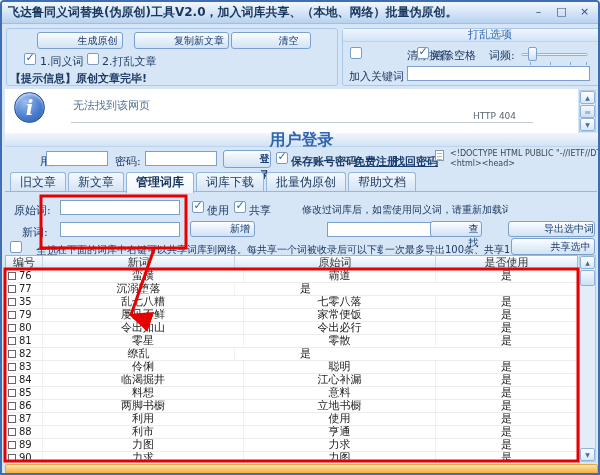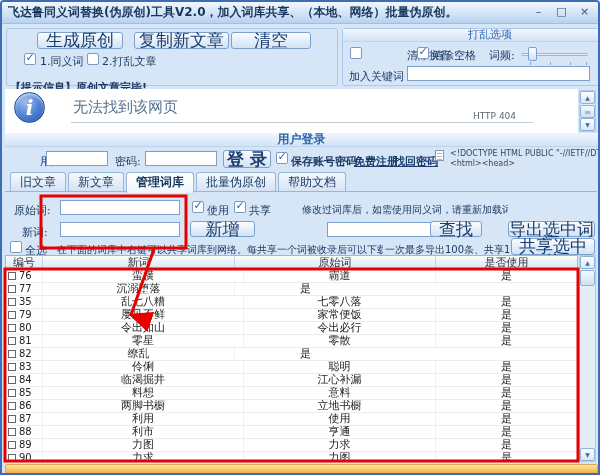--- a/index.html
+++ b/index.html
@@ -15,21 +15,21 @@
     background:linear-gradient(#f2f8fe, #cfe1f6 60%, #b9d2ef);
     border-bottom:1px solid #9ec0e8; display:flex; align-items:center;
   }
   .titlebar .title { margin-left:6px; font-size:12px; font-weight:bold; color:#16365c; white-space:nowrap; }
   .win-controls { position:absolute; right:6px; top:3px; display:flex; gap:8px; }
   .win-btn { width:15px; height:14px; text-align:center; line-height:13px; font-size:11px; color:#2d4d80; cursor:default; }
   
   .btn {
     position:absolute; border:1px solid #7ba0cc; border-radius:3px;
     background:linear-gradient(#fdfeff, #e7f0fa 45%, #d2e3f5);
-    color:#1a3c6e; font-size:17px; text-align:center; line-height:15px; height:17px;
+    color:#1a3c6e; font-size:10px; text-align:center; line-height:15px; height:17px;padding-left:35px;
   }
   .txt {
     position:absolute; background:#fff; border:1px solid #7ba0cc; height:15px;
     font-size:11px; padding:0 2px; color:#222;
   }
   .cb {
     position:absolute; width:12px; height:12px; background:#fff;
     border:1px solid #7a9cc4; border-radius:2px; text-align:center;
   }
   .cb .mark { position:relative; top:-3px; font-size:11px; font-weight:bold; color:#2f62b0; }
@@ -42,21 +42,21 @@
   }
   
   .preview { position:absolute; left:3px; top:87px; width:573px; height:44px; background:#fff; }
   .info-icon {
     position:absolute; left:9px; top:3px; width:31px; height:31px; border-radius:50%;
     background:radial-gradient(circle at 35% 30%, #9dbdf0, #4a7ed0 55%, #2a56a4);
     border:1px solid #24509c; box-shadow:inset 0 2px 3px rgba(255,255,255,.6);
     text-align:center;
   }
   .info-icon span { font-family:"DejaVu Serif", serif; font-style:italic; font-weight:bold; font-size:20px; color:#fff; line-height:30px; }
-  .err-head { position:absolute; left:68px; top:9px; font-size:15px; color:#53738f; }
+  .err-head { position:absolute; left:68px; top:9px; font-size:11px; color:#53738f; }
   .err-line { position:absolute; left:66px; top:33px; width:462px; height:1px; background:#c3cdd8; }
   .http-status { position:absolute; left:468px; top:22px; font-size:9px; color:#5c6670; }
   
   .vsb { position:absolute; width:17px; background:#e2edf9; border:1px solid #b5cbe4; }
   .sb-btn {
     position:absolute; left:0; width:15px; height:13px; text-align:center;
     background:linear-gradient(#fdfeff, #d8e7f7); border:1px solid #8fb2d9; border-radius:2px;
   }
   .sb-btn span { font-size:6px; color:#44699c; line-height:12px; display:block; }
   .sb-thumb {
@@ -116,21 +116,21 @@
   </div>
 
   <div class="groupbox" style="left:4px; top:26px; width:332px; height:58px;"></div>
   <div class="btn" style="left:35px; top:30px; width:86px;">生成原创</div>
   <div class="btn" style="left:132px; top:30px; width:95px;">复制新文章</div>
   <div class="btn" style="left:229px; top:30px; width:80px;">清空</div>
   <span class="cb" style="left:22px; top:51px;"><span class="mark">✓</span></span>
   <span class="lbl" style="left:38px; top:52px;">1.同义词</span>
   <span class="cb" style="left:85px; top:51px;"></span>
   <span class="lbl" style="left:100px; top:52px;">2.打乱文章</span>
-  <span class="lbl" style="left:8px; top:69px; font-weight:bold;margin-top:9px;">【提示信息】原创文章完毕!</span>
+  <span class="lbl" style="left:8px; top:69px; font-weight:bold;">【提示信息】原创文章完毕!</span>
 
   <div class="groupbox" style="left:340px; top:26px; width:296px; height:58px;">
     <div class="band" style="left:0; top:0; width:100%; height:13px; font-size:11px; line-height:12px;">打乱选项</div>
   </div>
   <span class="cb" style="left:348px; top:45px;"></span>
   <span class="lbl" style="left:363px; top:46px;margin-left:42px;">清除换行</span>
   <span class="cb" style="left:415px; top:45px;"><span class="mark">✓</span></span>
   <span class="lbl" style="left:430px; top:46px;">清除空格</span>
   <span class="lbl" style="left:487px; top:46px;">词频:</span>
   <div class="slider-track"></div>
@@ -151,21 +151,21 @@
   <div class="vsb" style="left:577px; top:88px; height:42px;">
     <div class="sb-btn" style="top:0;">
         <span>▲</span>
       </div>
     <div class="sb-thumb" style="top:14px; height:13px;"><span>≡</span></div>
     <div class="sb-btn" style="top:27px;">
         <span>▼</span>
       </div>
   </div>
 
-  <div class="band" style="left:3px; top:131px; width:593px; height:14px; font-size:12px; line-height:13px; font-weight:bold;">用户登录</div>
+  <div class="band" style="left:3px; top:131px; width:593px; height:14px; font-size:16px; line-height:13px; font-weight:bold;">用户登录</div>
   <span class="lbl" style="left:14px; top:152px;margin-left:24px;">用户:</span>
   <input class="txt" style="left: 44px; top: 149px; width: 62px;" value="">
   <span class="lbl" style="left:113px; top:152px;">密码:</span>
   <input class="txt" style="left: 143px; top: 149px; width: 72px;" value="">
   <div class="btn" style="left:221px; top:148px; width:48px; height:18px; line-height:16px; font-weight:bold;">登 录</div>
   <span class="cb" style="left:274px; top:150px;"><span class="mark">✓</span></span>
   <span class="lbl" style="left:289px; top:152px; font-weight:bold;">保存账号密码</span>
   <span class="link" style="left:352px; top:152px; font-weight:bold;">免费注册</span>
   <span class="link" style="left:392px; top:152px; font-weight:bold;">找回密码</span>
   <div class="doc-icon">
@@ -173,20 +173,21 @@
       <i></i>
       <i></i>
     </div>
   <span class="snippet" style="top:147px;">&lt;!DOCTYPE HTML PUBLIC "-//IETF//DTD HTML 2</span>
   <span class="snippet" style="top:157px;">&lt;html&gt;&lt;head&gt;</span>
 
   <div class="tabs">
     <div class="tab">旧文章</div>
     <div class="tab">新文章</div>
     <div class="tab active">管理词库</div>
+    <div class="tab">词库下载</div>
     <div class="tab">批量伪原创</div>
     <div class="tab">帮助文档</div>
   </div>
   <div class="manage-panel"></div>
 
   <span class="lbl" style="left:12px; top:201px;">原始词:</span>
   <input class="txt" style="left: 58px; top: 198px; width: 120px;" value="">
   <span class="cb" style="left:190px; top:199px;"><span class="mark">✓</span></span>
   <span class="lbl" style="left:205px; top:201px;">使用</span>
   <span class="cb" style="left:232px; top:199px;"><span class="mark">✓</span></span>
@@ -194,21 +195,21 @@
   <span class="lbl" style="left:300px; top:201px; width:206px; overflow:hidden; font-size:10px;">修改过词库后，如需使用同义词，请重新加载词库。</span>
 
   <span class="lbl" style="left:20px; top:223px;">新词:</span>
   <input class="txt" style="left: 58px; top: 220px; width: 120px;" value="">
   <div class="btn" style="left:188px; top:219px; width:65px; height:16px; line-height:14px;">新增</div>
   <input class="txt" style="left: 325px; top: 220px; width: 120px;" value="">
   <div class="btn" style="left:428px; top:219px; width:52px; height:16px; line-height:14px;">查找</div>
   <div class="btn" style="left:506px; top:219px; width:87px; height:16px; line-height:14px;">导出选中词库</div>
 
   <span class="cb" style="left:8px; top:239px;"></span>
-  <span class="lbl" style="left:23px; top:241px;">全选</span>
+  <span class="lbl" style="left:34px; top:241px;">全选</span>
   <span class="lbl" style="left:55px; top:241px; width:326px; overflow:hidden; font-size:10px;">在下面的词库中右键可以共享词库到网络。每共享一个词被收录后可以下载10个词。</span>
   <span class="lbl" style="left:383px; top:241px; width:124px; overflow:hidden; font-size:10px;">一次最多导出100条、共享10条。</span>
   <div class="btn" style="left:509px; top:236px; width:84px; height:17px; line-height:15px;">共享选中的</div>
 
   <div class="tbl">
     <div class="thead">
       <div class="hc col0">编号</div>
       <div class="hc col2">新词</div>
       <div class="hc col1">原始词</div>
       <div class="hc col3">是否使用</div>

